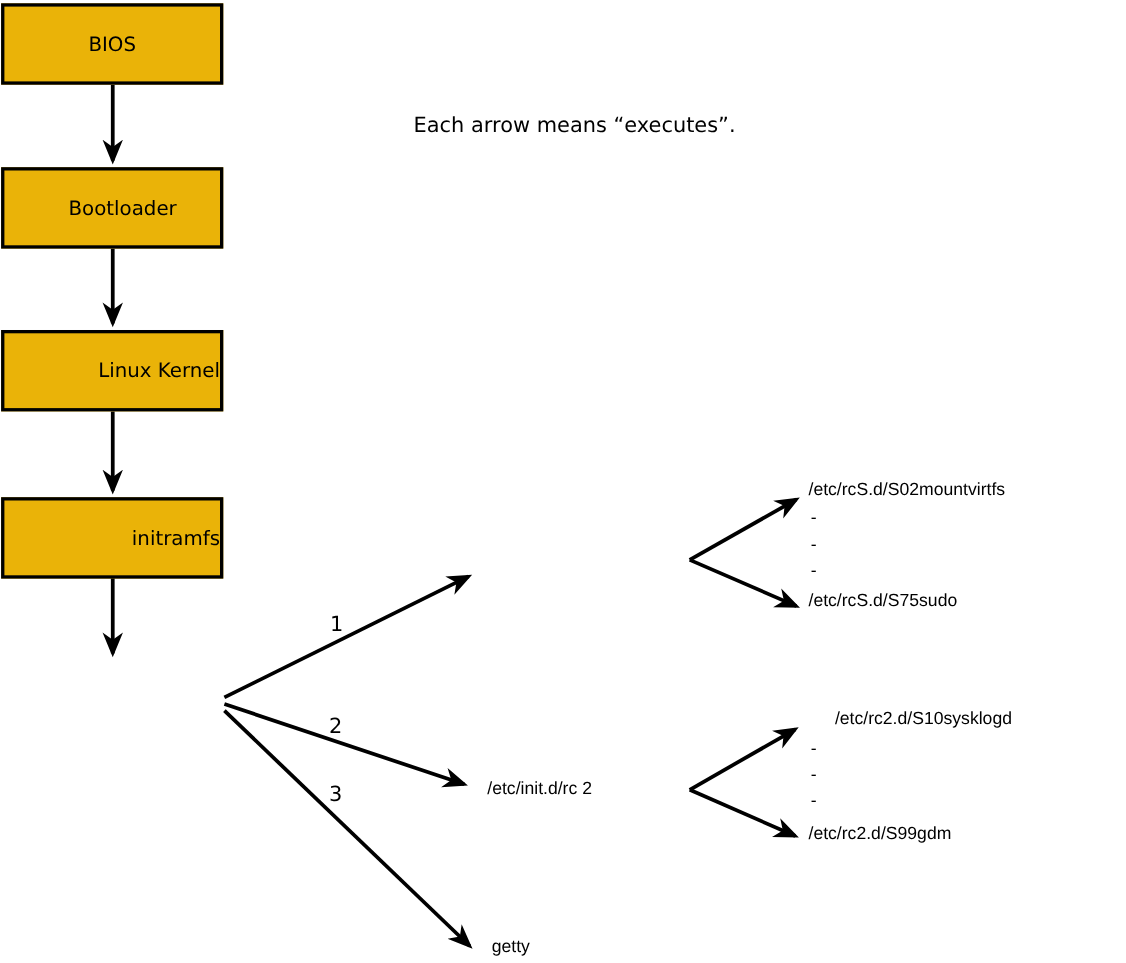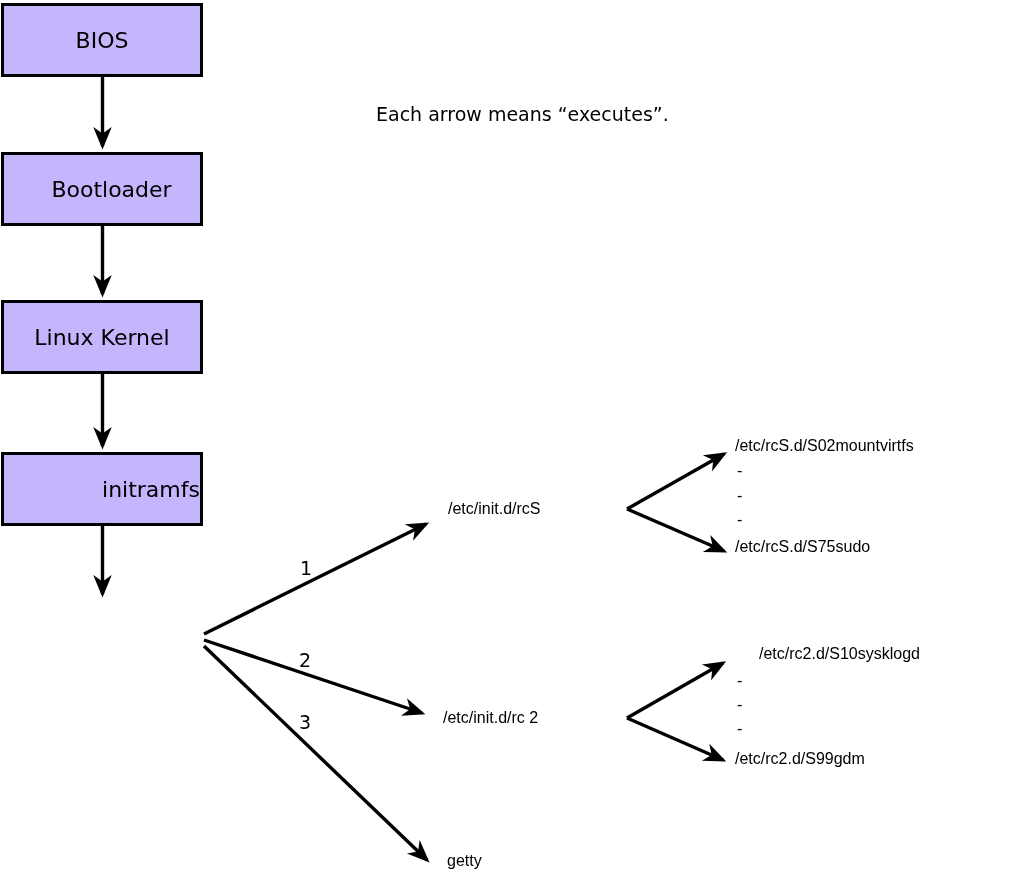--- a/index.html
+++ b/index.html
@@ -17,29 +17,29 @@
     left: 0; top: 0;
     width: 1024px; height: 875px;
   }
   .box {
     position: absolute;
     left: 1px;
     width: 202px;
     height: 74px;
     box-sizing: border-box;
     border: 3px solid #000000;
-    background: #c4b5fd;
+    background: #eab308;
     display: flex;
     align-items: center;
     justify-content: center;
-    font-size: 22px;
+    font-size: 18px;
   }
   .box-bios       { top: 3px;   }
   .box-bootloader { top: 152px; padding-left: 19px; }
-  .box-kernel     { top: 300px; }
+  .box-kernel     { top: 300px; justify-content: flex-end; }
   .box-initramfs  { top: 452px; justify-content: flex-end; }
   .box-init       { top: 601px; }
   .note {
     position: absolute;
     left: 376px;
     top: 114px;
     transform: translateY(-50%);
     font-size: 19px;
     white-space: pre;
   }
@@ -116,21 +116,20 @@
   <div class="box box-initramfs">
     <span>initramfs</span>
   </div>
 
   <div class="note">Each arrow means “executes”.</div>
 
   <div class="arrow-num num-1">1</div>
   <div class="arrow-num num-2">2</div>
   <div class="arrow-num num-3">3</div>
 
-  <div class="mono lbl-rcs-script">/etc/init.d/rcS</div>
   <div class="mono lbl-rcs-first">/etc/rcS.d/S02mountvirtfs</div>
   <div class="mono lbl-rcs-dash-0">-</div>
   <div class="mono lbl-rcs-dash-1">-</div>
   <div class="mono lbl-rcs-dash-2">-</div>
   <div class="mono lbl-rcs-last">/etc/rcS.d/S75sudo</div>
 
   <div class="mono lbl-rc2-script">/etc/init.d/rc 2</div>
   <div class="mono lbl-rc2-first">/etc/rc2.d/S10sysklogd</div>
   <div class="mono lbl-rc2-dash-0">-</div>
   <div class="mono lbl-rc2-dash-1">-</div>

